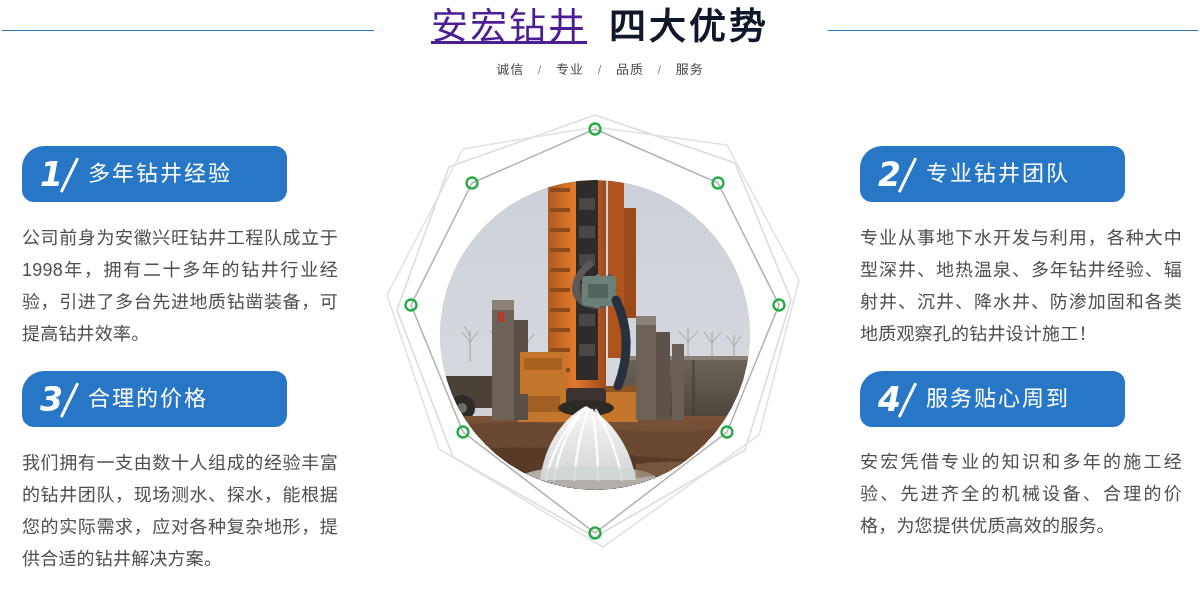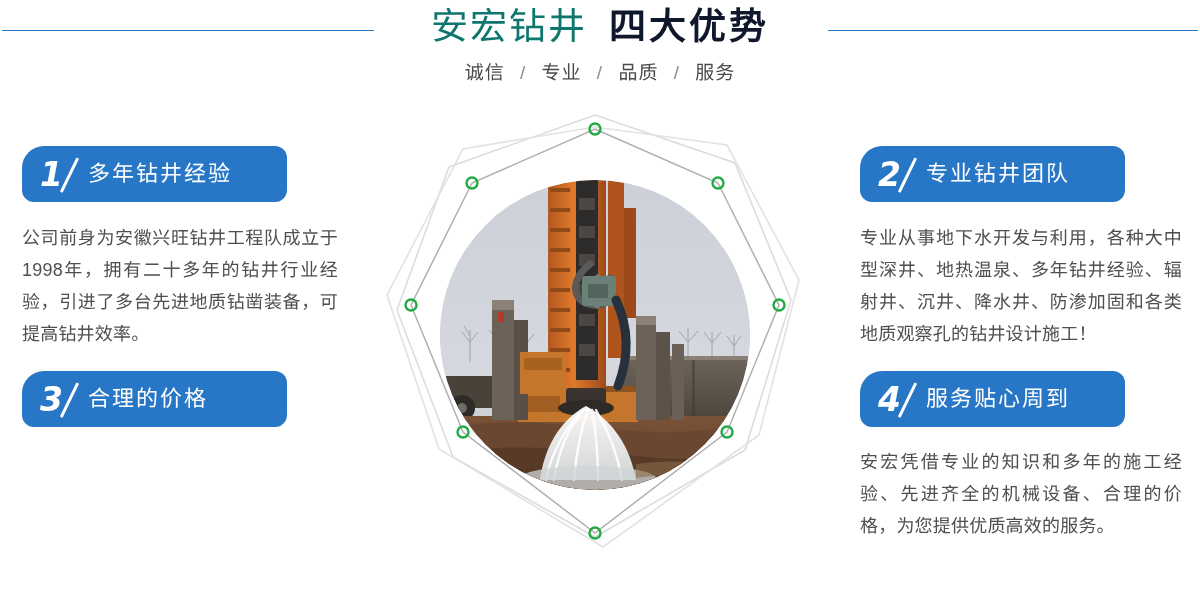--- a/index.html
+++ b/index.html
@@ -46,36 +46,36 @@
     white-space: nowrap;
     line-height: 1;
   }
   .title-dark, .title-blue {
     display: inline-block;
     font-size: 37px;
     font-weight: 400;
     letter-spacing: 2px;
     vertical-align: baseline;
   }
-  .title-dark { color: #0f766e; }
+  .title-dark { color: #4c1d95; text-decoration: underline; }
   .title-blue {
     color: #0f172a;
     font-weight: 700;
     margin-left: 22px;
     letter-spacing: 3px;
   }
 
   .subtitle {
     position: absolute;
     top: 63px;
     left: 0;
     width: 1200px;
     text-align: center;
     white-space: nowrap;
-    font-size: 19px;
+    font-size: 13px;
     color: #4a4a4a;
     letter-spacing: 1px;
     line-height: 1;
   }
   .subtitle .sep {
     color: #8d8d8d;
     margin: 0 9px;
     font-weight: 300;
   }
 
@@ -210,20 +210,21 @@
       <span class="badge-title">多年钻井经验</span>
     </div>
     <div class="card-body">公司前身为安徽兴旺钻井工程队成立于1998年，拥有二十多年的钻井行业经验，引进了多台先进地质钻凿装备，可提高钻井效率。</div>
   </div>
 
   <div class="card left" id="card-3">
     <div class="badge">
       <span class="badge-num">3</span>
       <span class="badge-title">合理的价格</span>
     </div>
+    <div class="card-body">我们拥有一支由数十人组成的经验丰富的钻井团队，现场测水、探水，能根据您的实际需求，应对各种复杂地形，提供合适的钻井解决方案。</div>
   </div>
 
   <div class="card right" id="card-2">
     <div class="badge">
       <span class="badge-num">2</span>
       <span class="badge-title">专业钻井团队</span>
     </div>
     <div class="card-body">专业从事地下水开发与利用，各种大中型深井、地热温泉、多年钻井经验、辐射井、沉井、降水井、防渗加固和各类地质观察孔的钻井设计施工！</div>
   </div>
 

